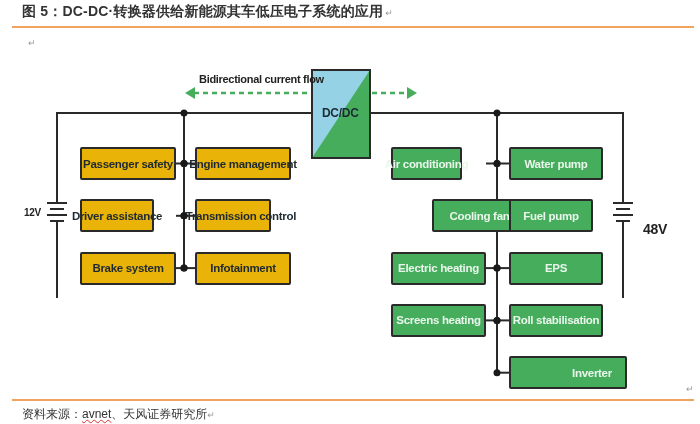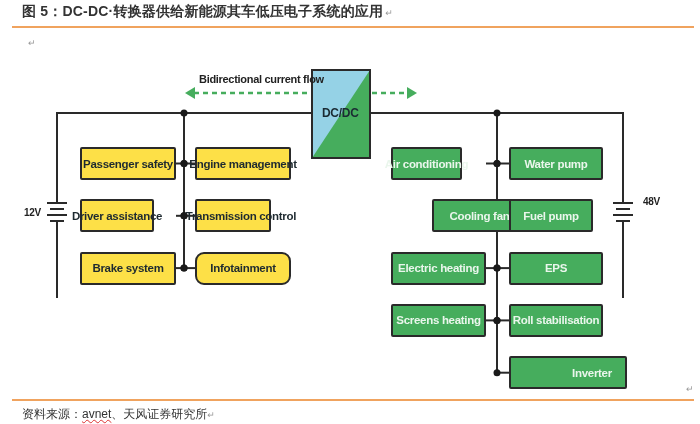--- a/index.html
+++ b/index.html
@@ -3,21 +3,21 @@
 <meta charset="utf-8">
 <style>
   html,body{margin:0;padding:0;background:#fff;}
   body{width:700px;height:424px;position:relative;overflow:hidden;font-family:"Liberation Sans",sans-serif;}
   .title{position:absolute;left:22px;top:3px;font-size:14px;font-weight:bold;color:#333;letter-spacing:0.2px;}
   .title .pm{font-size:9px;color:#999;font-weight:normal;margin-left:2px;}
   .rule{position:absolute;left:12px;width:682px;height:2px;background:#f0a35e;}
   .para{position:absolute;font-size:9px;color:#999;}
   .diagram{position:absolute;left:0;top:0;}
   .box{position:absolute;height:33px;border:2px solid #2a2a2a;border-radius:2px;box-sizing:border-box;display:flex;align-items:center;justify-content:center;font-family:"Liberation Sans",sans-serif;font-weight:bold;font-size:11.5px;letter-spacing:-0.3px;white-space:nowrap;}
-  .blue{background:#fde047;color:#1e2a30;}
+  .blue{background:#eab308;color:#1e2a30;}
   .green{background:#46ad5d;color:#eaf6ec;}
   .lbl{position:absolute;font-weight:bold;font-size:11px;color:#222;letter-spacing:-0.3px;}
   .source{position:absolute;left:22px;top:406px;font-size:12px;color:#333;}
   .source .av{text-decoration:underline wavy #d33;text-decoration-thickness:1px;}
 </style>
 </head>
 <body>
 
 <div class="title">
   <span>图 5：DC-DC·转换器供给新能源其车低压电子系统的应用</span><span class="pm">↵</span>
@@ -101,29 +101,29 @@
       <circle cx="497" cy="320.4" r="3.5"></circle>
       <circle cx="497" cy="372.7" r="3.5"></circle>
       <circle cx="184" cy="113" r="3.5"></circle>
       <circle cx="497" cy="113" r="3.5"></circle>
     </g>
 </svg>
 
 <div class="lbl" style="left:199px;top:73px">Bidirectional current flow</div>
 <div class="lbl" style="left:322px;top:106px;font-size:12px;color:#1b2b33">DC/DC</div>
 <div class="lbl" style="left:24px;top:207px;font-size:10px">12V</div>
-<div class="lbl" style="left:643px;top:196px;font-size:10px">48V</div>
+<div class="lbl" style="left:643px;top:221px;font-size:14px">48V</div>
 
 <div id="boxes">
     <div class="box blue" style="left: 80px; top: 147px; width: 96px;">Passenger safety</div>
     <div class="box blue" style="left: 80px; top: 199.3px; width: 74px;">Driver assistance</div>
     <div class="box blue" style="left: 80px; top: 251.6px; width: 96px;">Brake system</div>
     <div class="box blue" style="left: 195px; top: 147px; width: 96px;">Engine management</div>
     <div class="box blue" style="left: 195px; top: 199.3px; width: 76px; padding-left: 16px;">Transmission control</div>
-    <div class="box blue" style="left: 195px; top: 251.6px; width: 96px; border-radius: 9px;">Infotainment</div>
+    <div class="box blue" style="left: 195px; top: 251.6px; width: 96px;">Infotainment</div>
     <div class="box green" style="left: 391px; top: 147px; width: 71px;">Air conditioning</div>
     <div class="box green" style="left: 391px; top: 199.3px; width: 95px; margin-left: 41px;">Cooling fan</div>
     <div class="box green" style="left: 391px; top: 251.6px; width: 95px;">Electric heating</div>
     <div class="box green" style="left: 391px; top: 303.9px; width: 95px;">Screens heating</div>
     <div class="box green" style="left: 509px; top: 147px; width: 94px;">Water pump</div>
     <div class="box green" style="left: 509px; top: 199.3px; width: 84px;">Fuel pump</div>
     <div class="box green" style="left: 509px; top: 251.6px; width: 94px;">EPS</div>
     <div class="box green" style="left: 509px; top: 303.9px; width: 94px;">Roll stabilisation</div>
     <div class="box green" style="left: 509px; top: 356.2px; width: 118px; padding-left: 48px;">Inverter</div>
   </div>

